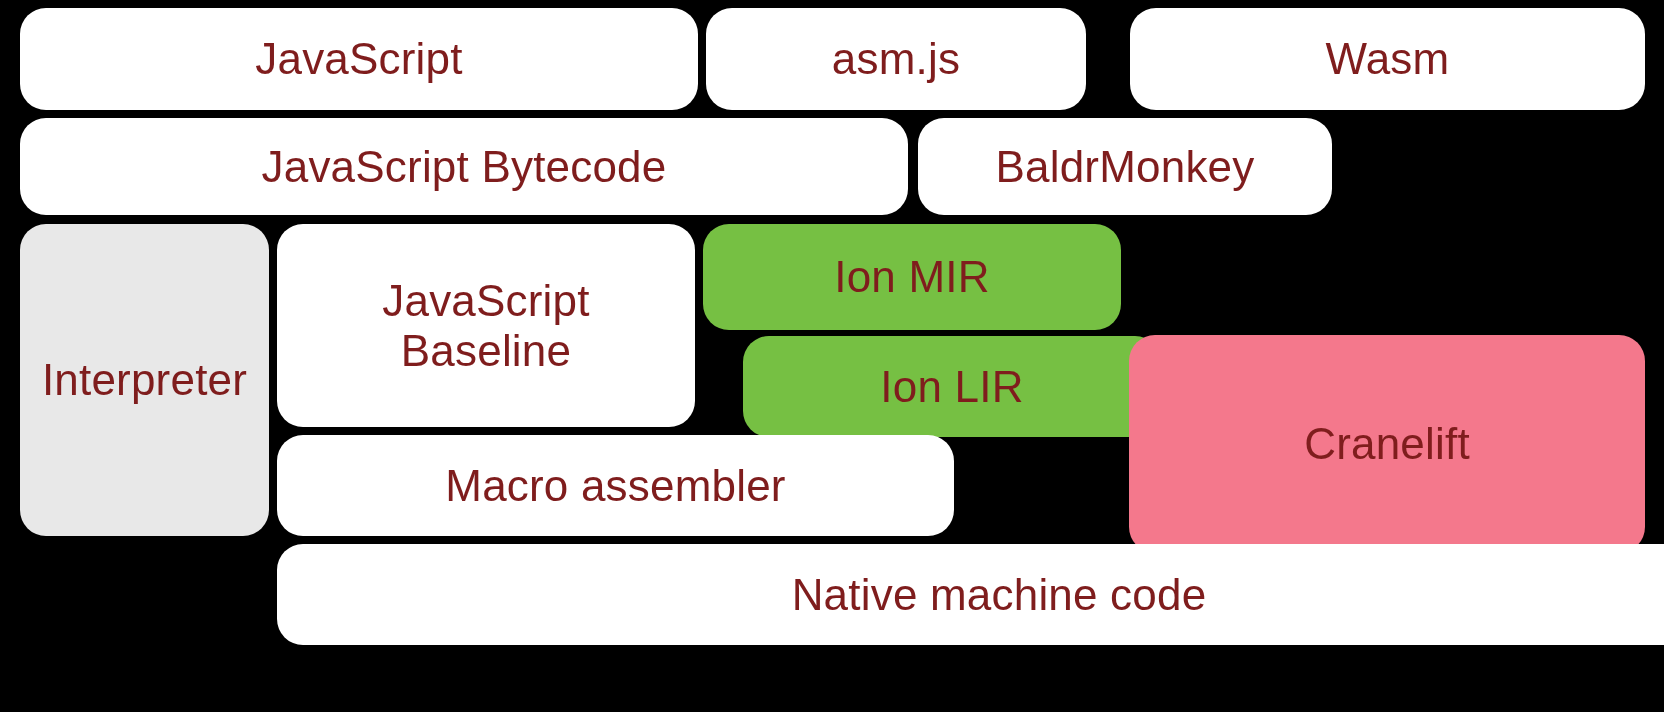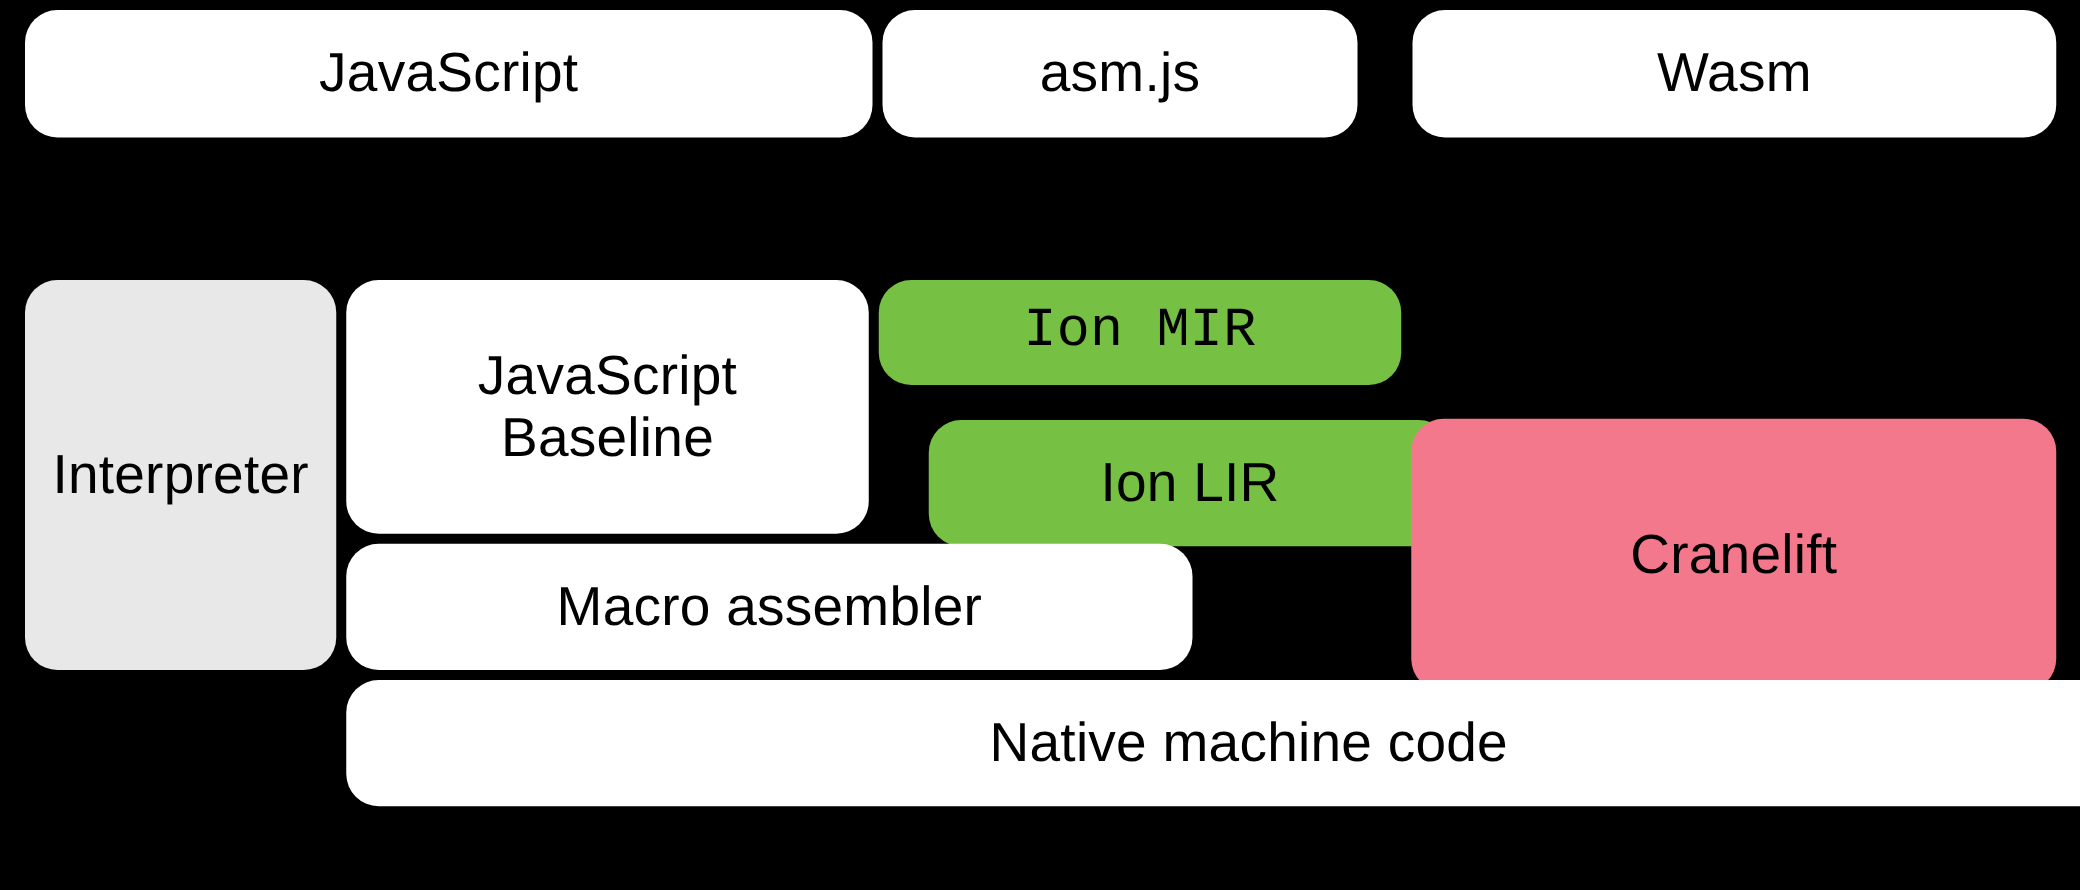--- a/index.html
+++ b/index.html
@@ -16,21 +16,21 @@
     font-family: "Liberation Sans", sans-serif;
   }
   .node {
     position: absolute;
     box-sizing: border-box;
     border-radius: 26px;
     display: flex;
     align-items: center;
     justify-content: center;
     text-align: center;
-    color: #000000;
+    color: #7f1d1d;
     font-size: 44px;
     line-height: 1.12;
     font-weight: 400;
     letter-spacing: 0.2px;
     white-space: pre-line;
     padding: 2px 8px;
     user-select: none;
   }
   .fill-white { background: #ffffff; }
   .fill-gray  { background: #e8e8e8; }
@@ -47,32 +47,38 @@
   </div>
 
   <div class="node fill-white" style="left:706px; top:8px;   width:380px;  height:102px;">
     <span>asm.js</span>
   </div>
 
   <div class="node fill-white" style="left:1130px;top:8px;   width:515px;  height:102px;">
     <span>Wasm</span>
   </div>
 
+  <div class="node fill-white" style="left:20px;  top:118px; width:888px;  height:97px;">
+    <span>JavaScript Bytecode</span>
+  </div>
 
+  <div class="node fill-white" style="left:918px; top:118px; width:414px;  height:97px;">
+    <span>BaldrMonkey</span>
+  </div>
 
   <div class="node fill-gray" style="left:20px;  top:224px; width:249px;  height:312px;align-items:center;">
     <span>Interpreter</span>
   </div>
 
   <div class="node fill-white" style="left:277px; top:224px; width:418px;  height:203px;">
     <span>JavaScript
 Baseline</span>
   </div>
 
-  <div class="node fill-green" style="left:703px; top:224px; width:418px;  height:84px;font-family:Liberation Mono, monospace;">
+  <div class="node fill-green" style="left:703px; top:224px; width:418px;  height:106px;">
     <span>Ion MIR</span>
   </div>
 
   <div class="node fill-green" style="left:743px; top:336px; width:418px;  height:101px;text-align:center;">
     <span>Ion LIR</span>
   </div>
 
   <div class="node fill-pink" style="left:1129px;top:335px; width:516px;  height:218px;">
     <span>Cranelift</span>
   </div>

